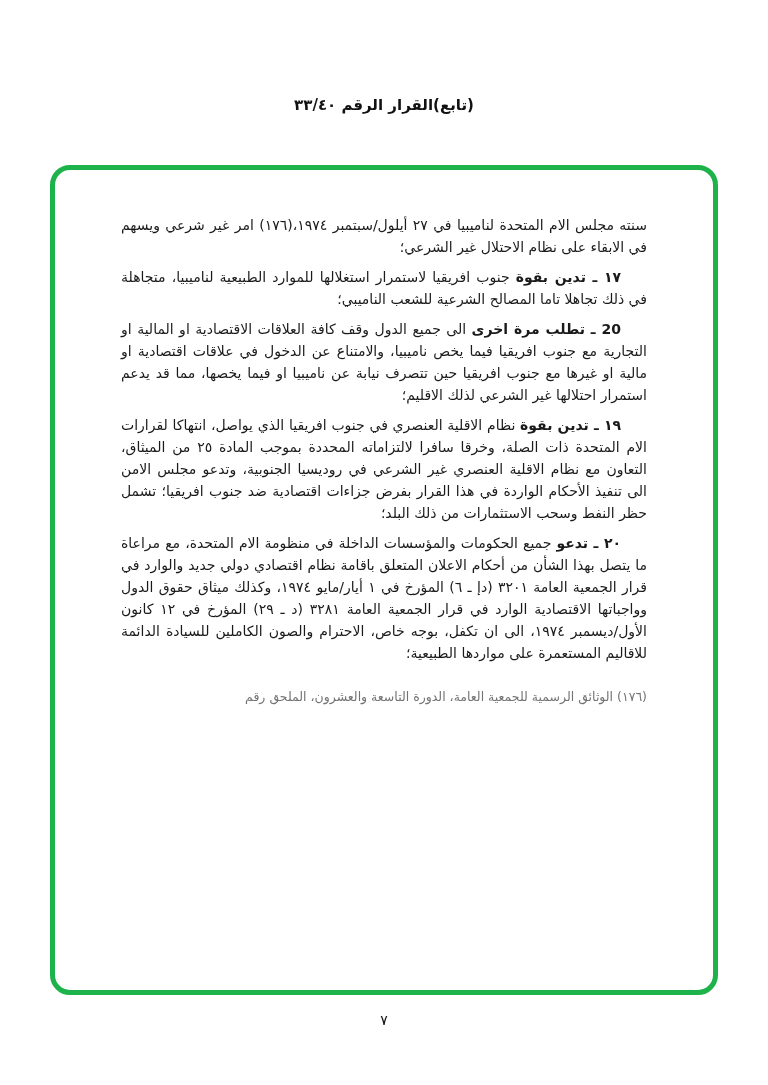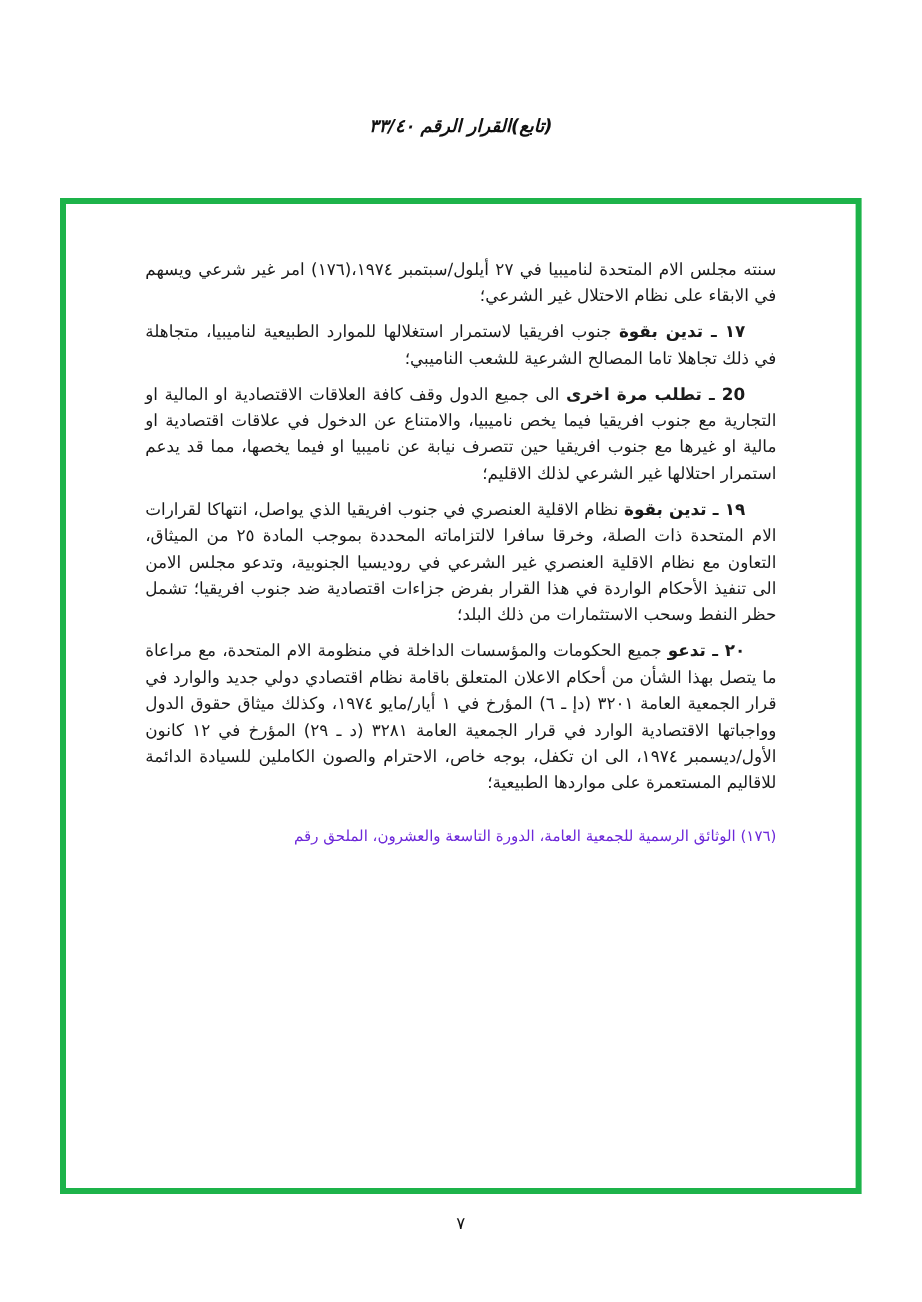--- a/index.html
+++ b/index.html
@@ -15,21 +15,20 @@
     background: #ffffff;
     overflow: hidden;
   }
   .header {
     position: absolute;
     top: 96px;
     left: 0;
     width: 100%;
     text-align: center;
     direction: rtl;
-    font-style: italic;
   }
   .header-title {
     font-size: 15px;
     font-weight: bold;
     color: #111;
     letter-spacing: 0.2px;
   }
   .header-source {
     margin-top: 8px;
     font-size: 11px;
@@ -37,21 +36,21 @@
     color: #222;
   }
   .text-frame {
     position: absolute;
     left: 50px;
     top: 165px;
     width: 668px;
     height: 830px;
     box-sizing: border-box;
     border: 5px solid #1db34a;
-    border-radius: 0;
+    border-radius: 20px;
     padding: 44px 66px 22px 66px;
     direction: rtl;
   }
   .body-text {
     color: #1a1a1a;
   }
   .para {
     font-size: 14px;
     line-height: 22px;
     text-align: justify;
@@ -68,21 +67,21 @@
   }
   .footnote {
     margin-top: 22px;
     width: 420px;
     margin-right: 0;
     margin-left: auto;
     direction: rtl;
     text-align: right;
     font-size: 12.5px;
     line-height: 22px;
-    color: #6d28d9;
+    color: #737373;
   }
   .page-number {
     position: absolute;
     top: 1012px;
     left: 0;
     width: 100%;
     text-align: center;
     font-size: 14px;
     color: #111;
   }

